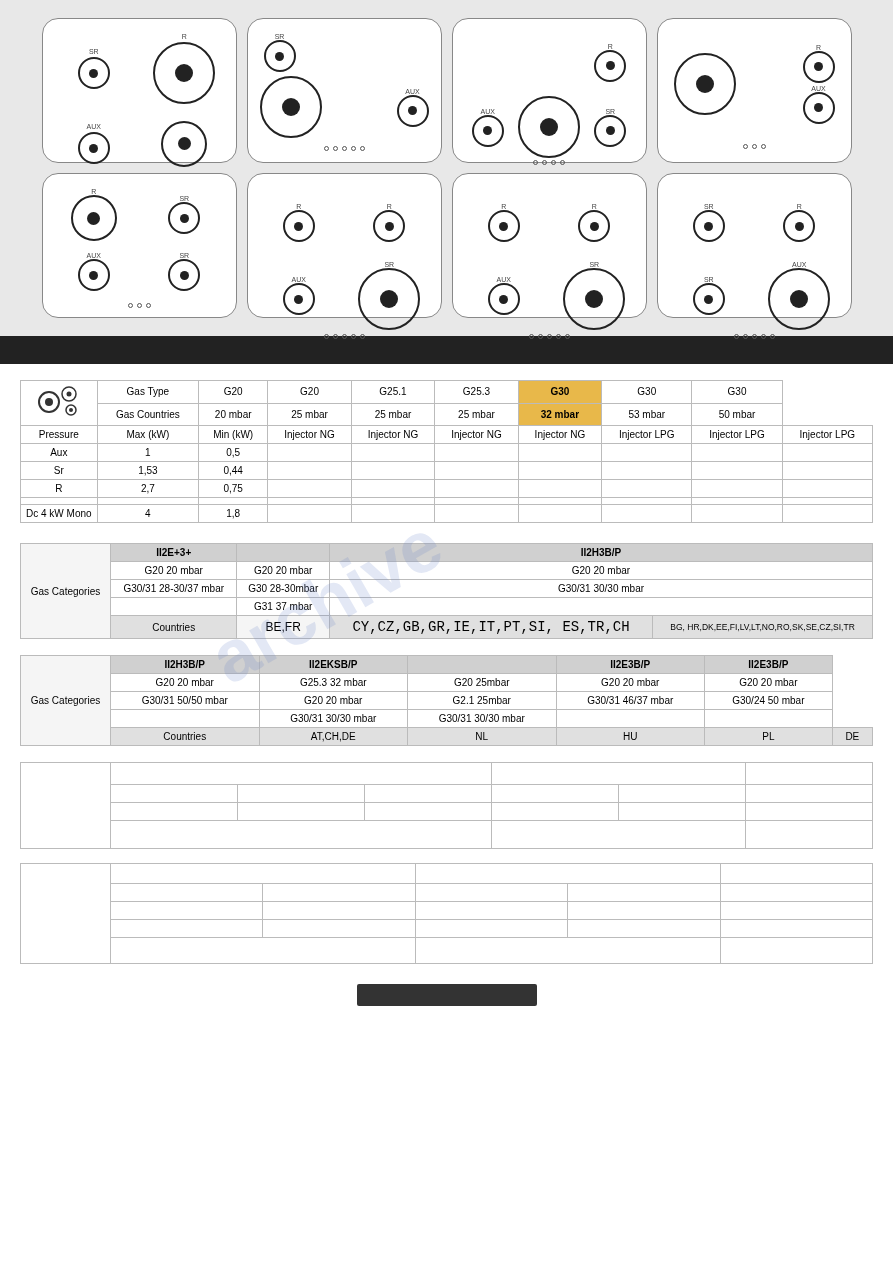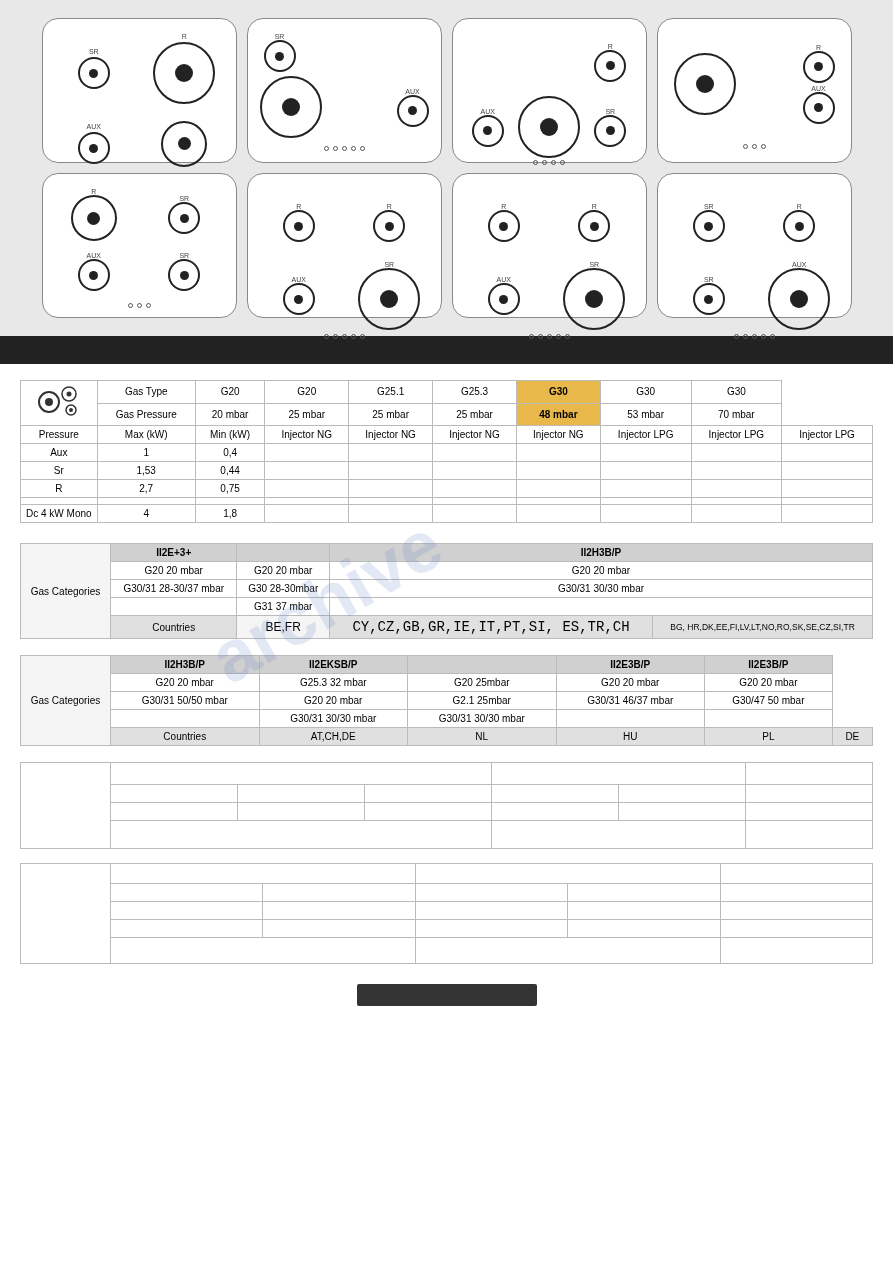--- a/index.html
+++ b/index.html
@@ -502,45 +502,45 @@
           <td>Gas Type</td>
           <td>G20</td>
           <td>G20</td>
           <td>G25.1</td>
           <td>G25.3</td>
           <td class="highlight-cell">G30</td>
           <td>G30</td>
           <td>G30</td>
         </tr>
         <tr>
-          <td>Gas Pressure</td>
+          <td>Gas Countries</td>
           <td>20 mbar</td>
           <td>25 mbar</td>
           <td>25 mbar</td>
           <td>25 mbar</td>
-          <td class="highlight-cell">48 mbar</td>
+          <td class="highlight-cell">32 mbar</td>
           <td>53 mbar</td>
-          <td>70 mbar</td>
+          <td>50 mbar</td>
         </tr>
         <tr>
           <td>Pressure</td>
           <td>Max (kW)</td>
           <td>Min (kW)</td>
           <td>Injector NG</td>
           <td>Injector NG</td>
           <td>Injector NG</td>
           <td>Injector NG</td>
           <td>Injector LPG</td>
           <td>Injector LPG</td>
           <td>Injector LPG</td>
         </tr>
         <tr>
           <td>Aux</td>
           <td>1</td>
-          <td>0,4</td>
+          <td>0,5</td>
           <td></td>
             <td></td>
             <td></td>
             <td></td>
             <td></td>
             <td></td>
             <td></td>
         </tr>
         <tr>
           <td>Sr</td>
@@ -640,21 +640,21 @@
           <td>G25.3 32 mbar</td>
           <td>G20 25mbar</td>
           <td>G20 20 mbar</td>
           <td>G20 20 mbar</td>
         </tr>
         <tr>
           <td>G30/31 50/50 mbar</td>
           <td>G20 20 mbar</td>
           <td>G2.1 25mbar</td>
           <td>G30/31 46/37 mbar</td>
-          <td>G30/47 50 mbar</td>
+          <td>G30/24 50 mbar</td>
         </tr>
         <tr>
           <td></td>
           <td>G30/31 30/30 mbar</td>
           <td>G30/31 30/30 mbar</td>
           <td></td>
           <td></td>
         </tr>
         <tr class="countries-row">
           <td style="background:#e0e0e0;">Countries</td>

